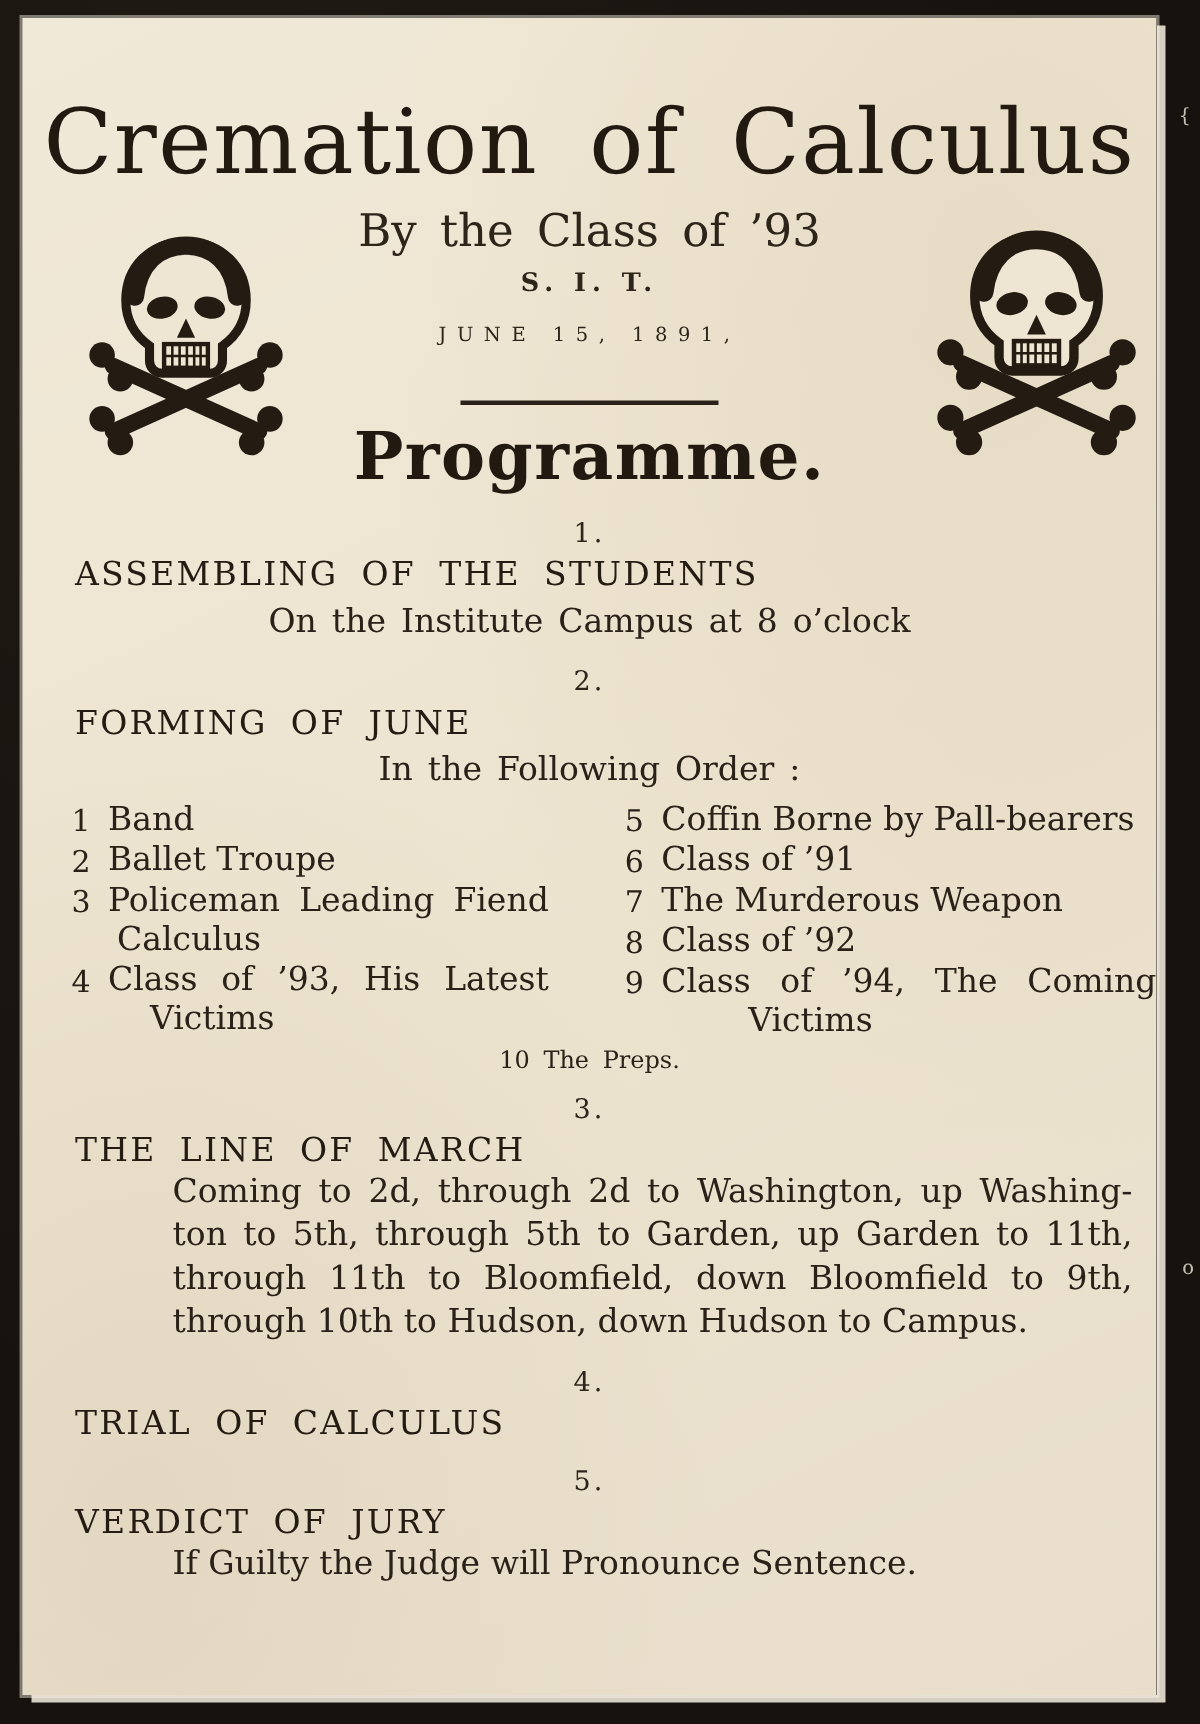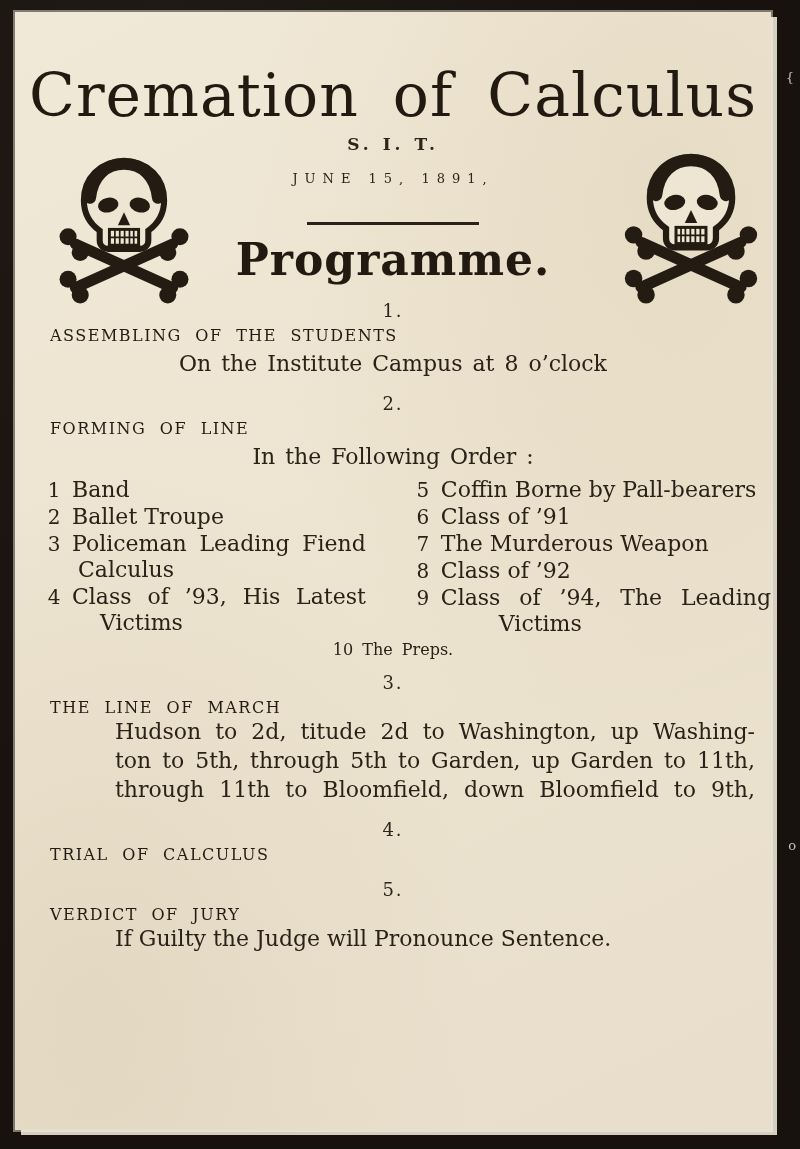--- a/index.html
+++ b/index.html
@@ -27,21 +27,21 @@
     font-size:60px;line-height:1.05;letter-spacing:1px;word-spacing:14px;
   }
   .subtitle{margin-top:10px;text-align:center;font-size:30px;color:#2d241a;word-spacing:6px;}
   .org{margin-top:7px;text-align:center;font-size:17px;font-weight:700;letter-spacing:4px;color:#2d241a;}
   .date{margin-top:17px;text-align:center;font-size:13px;letter-spacing:7px;color:#2d241a;}
   .rule{width:172px;margin:36px auto 0;border:0;border-top:3px solid #2a221a;}
   .prog{margin-top:9px;text-align:center;font-size:44px;font-weight:700;color:#221a11;letter-spacing:1px;}
   .secnum{text-align:center;font-size:18px;letter-spacing:2px;color:#2d241a;}
   .n1{margin-top:15px;} .n2{margin-top:17px;} .n3{margin-top:13px;}
   .n4{margin-top:15px;} .n5{margin-top:15px;}
-  .shead{margin:5px 0 0 35px;font-size:16px;letter-spacing:1.5px;word-spacing:7px;color:#241c13;}
+  .shead{margin:5px 0 0 35px;font-size:22px;letter-spacing:1.5px;word-spacing:7px;color:#241c13;}
   .cdetail{margin-top:6px;text-align:center;font-size:22px;word-spacing:3px;}
   .indent{margin-left:100px;width:640px;font-size:22px;line-height:29px;}
   .jl{text-align:justify;text-align-last:justify;}
   .order{display:flex;margin:7px 0 0 30px;font-size:22px;line-height:26px;}
   .ocol{display:flex;flex-direction:column;}
   .ocol.left{width:327px;}
   .ocol.right{width:364px;margin-left:48px;}
   .oitem{display:flex;margin-top:1px;}
   .onum{width:18px;flex:none;text-align:center;font-size:20px;}
   .otext{margin-left:9px;flex:1;}
@@ -93,31 +93,32 @@
   <div class="page">
 
     <svg class="skull left">
         <use href="#skull"></use>
       </svg>
     <svg class="skull right">
         <use href="#skull"></use>
       </svg>
 
     <h1 class="title">Cremation of Calculus</h1>
+    <div class="subtitle">By the Class of ’93</div>
     <div class="org">S. I. T.</div>
     <div class="date">JUNE 15, 1891,</div>
     <hr class="rule">
     <div class="prog">Programme.</div>
 
     <div class="secnum n1">1.</div>
     <div class="shead">ASSEMBLING OF THE STUDENTS</div>
     <div class="cdetail">On the Institute Campus at 8 o’clock</div>
 
     <div class="secnum n2">2.</div>
-    <div class="shead">FORMING OF LINE</div>
+    <div class="shead">FORMING OF JUNE</div>
     <div class="cdetail">In the Following Order :</div>
 
     <div class="order">
       <div class="ocol left">
         <div class="oitem">
           <span class="onum">1</span>
           <span class="otext">Band</span>
         </div>
         <div class="oitem">
           <span class="onum">2</span>
@@ -151,34 +152,35 @@
           <span class="onum">7</span>
           <span class="otext">The Murderous Weapon</span>
         </div>
         <div class="oitem">
           <span class="onum">8</span>
           <span class="otext">Class of ’92</span>
         </div>
         <div class="oitem">
           <span class="onum">9</span>
           <span class="otext">
-              <span class="jl" style="display:block">Class of ’94, The Leading</span>
+              <span class="jl" style="display:block">Class of ’94, The Coming</span>
               <span class="cont c-vicR">Victims</span>
             </span>
         </div>
       </div>
     </div>
     <div class="preps"><span>10</span>&nbsp;<span>The Preps.</span></div>
 
     <div class="secnum n3">3.</div>
     <div class="shead">THE LINE OF MARCH</div>
     <div class="indent">
-      <div class="jl">Hudson to 2d, titude 2d to Washington, up Washing-</div>
+      <div class="jl">Coming to 2d, through 2d to Washington, up Washing-</div>
       <div class="jl">ton to 5th, through 5th to Garden, up Garden to 11th,</div>
       <div class="jl">through 11th to Bloomfield, down Bloomfield to 9th,</div>
+      <div>through 10th to Hudson, down Hudson to Campus.</div>
     </div>
 
     <div class="secnum n4">4.</div>
     <div class="shead">TRIAL OF CALCULUS</div>
 
     <div class="secnum n5">5.</div>
     <div class="shead">VERDICT OF JURY</div>
     <div class="indent">If Guilty the Judge will Pronounce Sentence.</div>
 
   </div>

